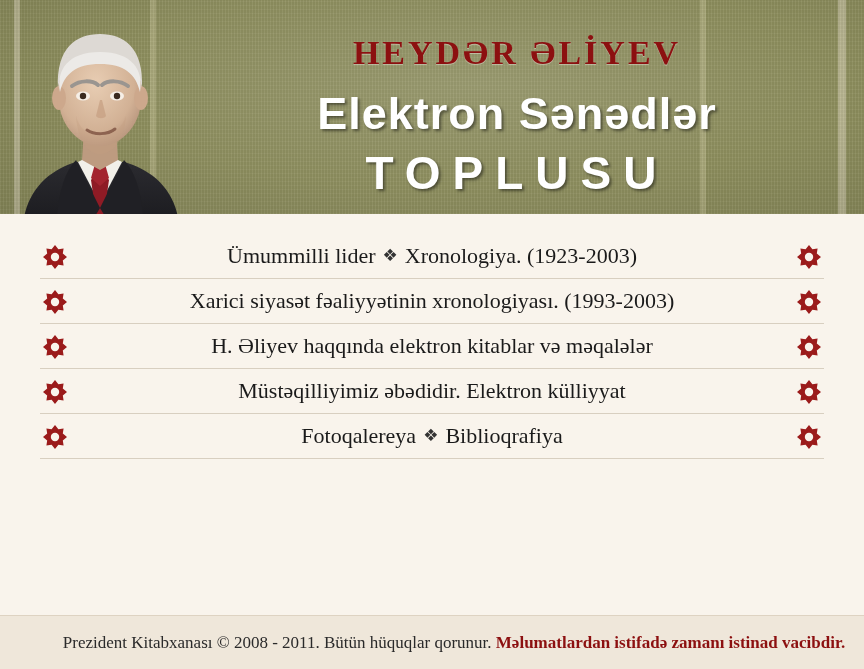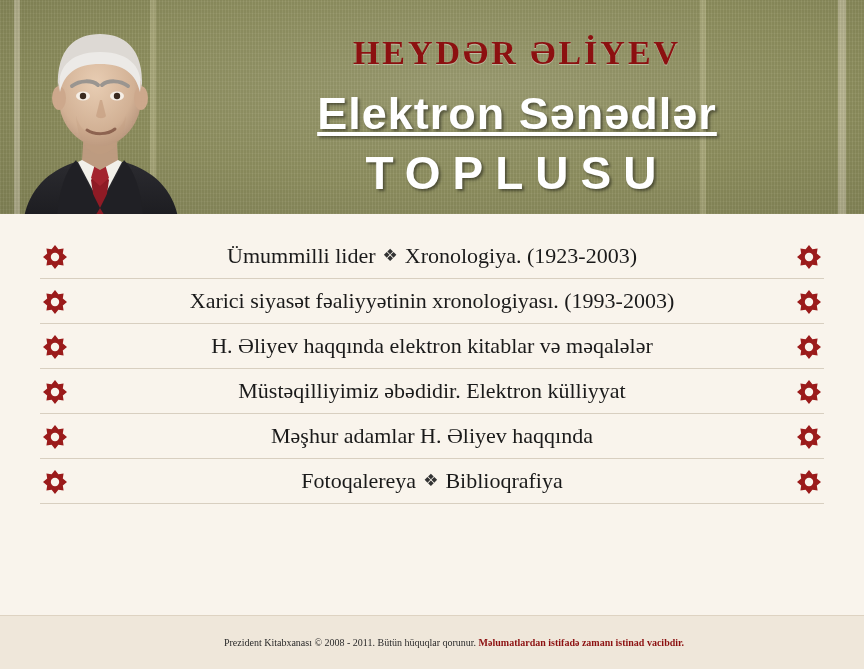--- a/index.html
+++ b/index.html
@@ -81,21 +81,20 @@
     margin: 0 0 16px 0;
   }
   .title-main {
     font-family: "Liberation Sans", sans-serif;
     font-weight: bold;
     font-size: 45px;
     letter-spacing: 1px;
     color: #ffffff;
     text-shadow: 2px 2px 3px rgba(0,0,0,0.45);
     margin: 0 0 6px 0;
-    text-decoration: underline;
   }
   .title-sub {
     font-family: Liberation Sans, sans-serif;
     font-weight: bold;
     font-size: 46px;
     letter-spacing: 12px;
     color: #ffffff;
     text-shadow: 2px 2px 3px rgba(0,0,0,0.45);
     margin: 0;
   }
@@ -156,21 +155,21 @@
     bottom: 0;
     height: 53px;
     background: #efe7da;
     border-top: 1px solid #ded3c2;
     display: flex;
     align-items: center;
     justify-content: center;
   }
   .footer-text {
     font-family: "Liberation Serif", serif;
-    font-size: 10px;
+    font-size: 17px;
     color: #2a2a2a;
     margin-left: 44px;
   }
   .footer-text .accent {
     color: #8c1010;
     font-weight: bold;
   }
 </style>
 </head>
 <body>
@@ -302,36 +301,20 @@
       <span class="menu-label">Müstəqilliyimiz əbədidir. Elektron külliyyat</span>
       <span class="rosette right">
         <svg width="26" height="26" viewBox="0 0 26 26" xmlns="http://www.w3.org/2000/svg">
           <path d="M13 1 L16.4 5.2 L21.6 4.4 L20.8 9.6 L25 13 L20.8 16.4 L21.6 21.6 L16.4 20.8 L13 25 L9.6 20.8 L4.4 21.6 L5.2 16.4 L1 13 L5.2 9.6 L4.4 4.4 L9.6 5.2 Z" fill="#9b1b1b"></path>
           <circle cx="13" cy="13" r="4.2" fill="#f9f4ec"></circle>
         </svg>
       </span>
       <span class="sep"></span>
     </div>
 
-    <div class="menu-row">
-      <span class="rosette left">
-        <svg width="26" height="26" viewBox="0 0 26 26" xmlns="http://www.w3.org/2000/svg">
-          <path d="M13 1 L16.4 5.2 L21.6 4.4 L20.8 9.6 L25 13 L20.8 16.4 L21.6 21.6 L16.4 20.8 L13 25 L9.6 20.8 L4.4 21.6 L5.2 16.4 L1 13 L5.2 9.6 L4.4 4.4 L9.6 5.2 Z" fill="#9b1b1b"></path>
-          <circle cx="13" cy="13" r="4.2" fill="#f9f4ec"></circle>
-        </svg>
-      </span>
-      <span class="menu-label">Məşhur adamlar H. Əliyev haqqında</span>
-      <span class="rosette right">
-        <svg width="26" height="26" viewBox="0 0 26 26" xmlns="http://www.w3.org/2000/svg">
-          <path d="M13 1 L16.4 5.2 L21.6 4.4 L20.8 9.6 L25 13 L20.8 16.4 L21.6 21.6 L16.4 20.8 L13 25 L9.6 20.8 L4.4 21.6 L5.2 16.4 L1 13 L5.2 9.6 L4.4 4.4 L9.6 5.2 Z" fill="#9b1b1b"></path>
-          <circle cx="13" cy="13" r="4.2" fill="#f9f4ec"></circle>
-        </svg>
-      </span>
-      <span class="sep"></span>
-    </div>
 
     <div class="menu-row">
       <span class="rosette left">
         <svg width="26" height="26" viewBox="0 0 26 26" xmlns="http://www.w3.org/2000/svg">
           <path d="M13 1 L16.4 5.2 L21.6 4.4 L20.8 9.6 L25 13 L20.8 16.4 L21.6 21.6 L16.4 20.8 L13 25 L9.6 20.8 L4.4 21.6 L5.2 16.4 L1 13 L5.2 9.6 L4.4 4.4 L9.6 5.2 Z" fill="#9b1b1b"></path>
           <circle cx="13" cy="13" r="4.2" fill="#f9f4ec"></circle>
         </svg>
       </span>
       <span class="menu-label"><span>Fotoqalereya</span><span class="dia">❖</span><span>Biblioqrafiya</span></span>
       <span class="rosette right">

